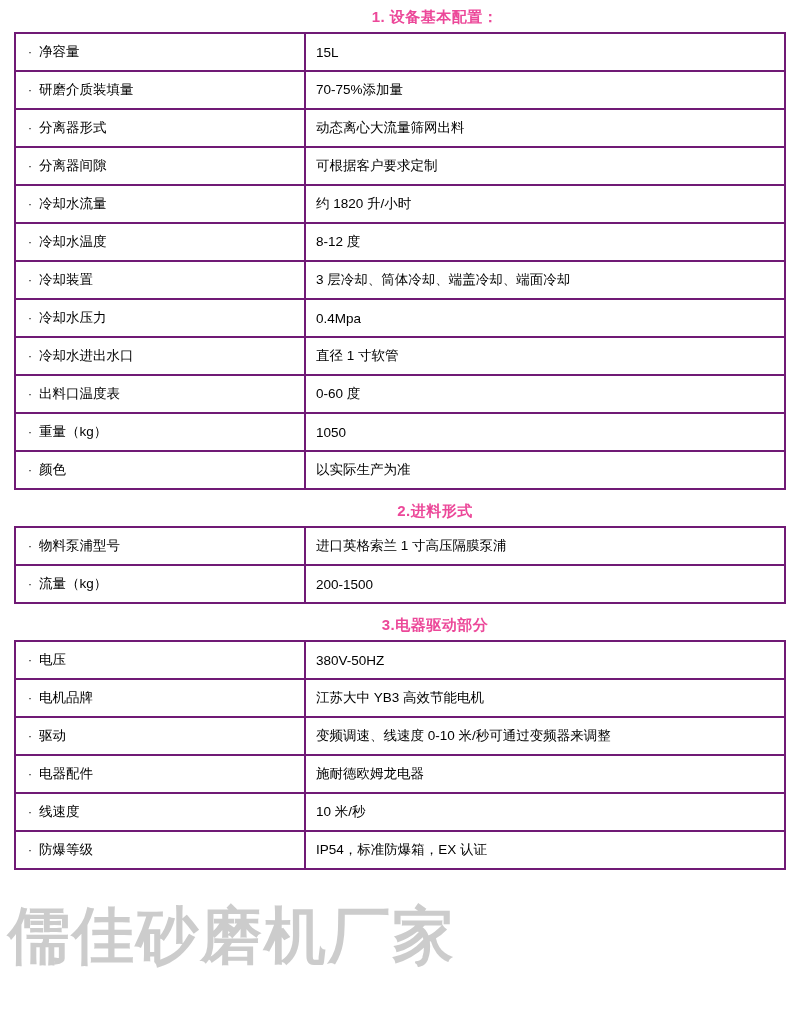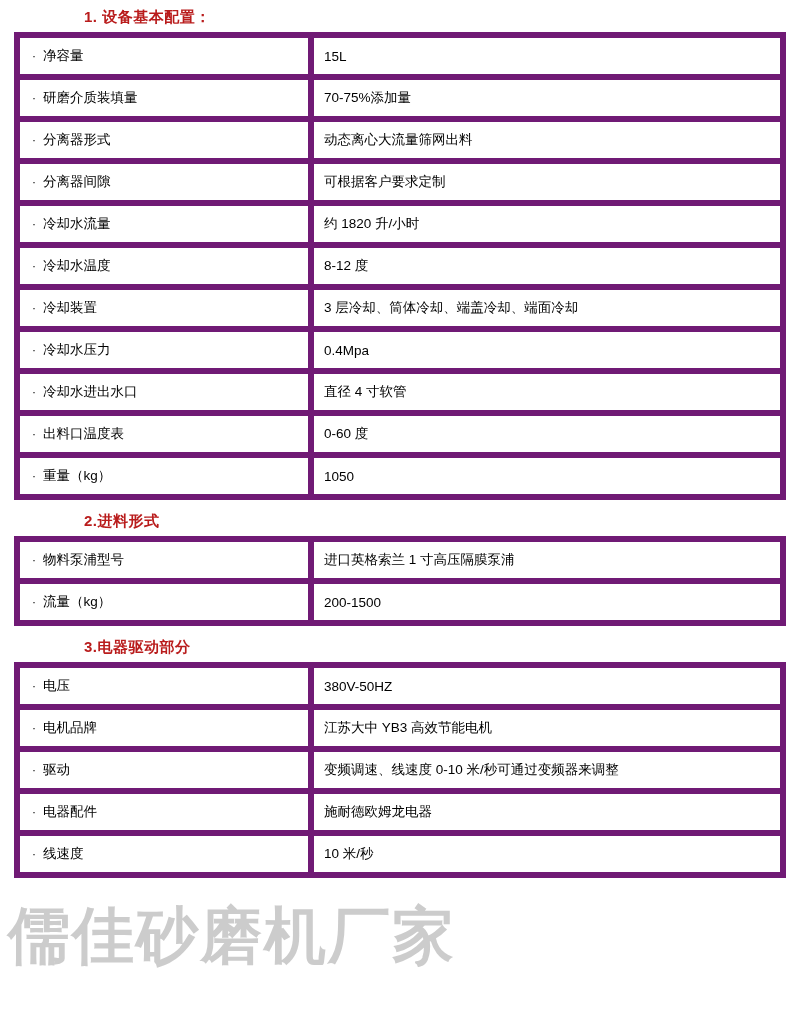--- a/index.html
+++ b/index.html
@@ -16,38 +16,39 @@
     overflow: hidden;
   }
   .page {
     position: relative;
     width: 800px;
     height: 1032px;
     box-sizing: border-box;
     padding: 0 14px;
   }
   .section-title {
-    color: #b91c1c;
+    color: #ec4899;
     font-size: 15px;
     font-weight: bold;
     padding: 6px 0 6px 70px;
     letter-spacing: 0.5px;
+    text-align: center;
   }
   .section-title.s1 { padding-top: 8px; padding-bottom: 5px; }
   .section-title.s2 { padding-top: 12px; padding-bottom: 5px; }
   .section-title.s3 { padding-top: 12px; padding-bottom: 5px; }
 
   table.spec {
     width: 100%;
     border-collapse: collapse;
     table-layout: fixed;
     background: transparent;
   }
   table.spec td {
-    border: 6px solid #701a75;
+    border: 2px solid #701a75;
     height: 30px;
     font-size: 13.5px;
     padding: 3px 8px;
     vertical-align: middle;
     background: transparent;
   }
   table.spec td.label {
     width: 268px;
     padding-left: 12px;
   }
@@ -114,29 +115,33 @@
       <tr>
         <td class="label"><span class="bullet">·</span><span>冷却装置</span></td>
         <td class="value">3 层冷却、筒体冷却、端盖冷却、端面冷却</td>
       </tr>
       <tr>
         <td class="label"><span class="bullet">·</span><span>冷却水压力</span></td>
         <td class="value">0.4Mpa</td>
       </tr>
       <tr>
         <td class="label"><span class="bullet">·</span><span>冷却水进出水口</span></td>
-        <td class="value">直径 4 寸软管</td>
+        <td class="value">直径 1 寸软管</td>
       </tr>
       <tr>
         <td class="label"><span class="bullet">·</span><span>出料口温度表</span></td>
         <td class="value">0-60 度</td>
       </tr>
       <tr>
         <td class="label"><span class="bullet">·</span><span>重量（kg）</span></td>
         <td class="value">1050</td>
+      </tr>
+      <tr>
+        <td class="label"><span class="bullet">·</span><span>颜色</span></td>
+        <td class="value">以实际生产为准</td>
       </tr>
     </tbody>
   </table>
 
   <div class="section-title s2">2.进料形式</div>
   <table class="spec">
     <tbody>
       <tr>
         <td class="label"><span class="bullet">·</span><span>物料泵浦型号</span></td>
         <td class="value">进口英格索兰 1 寸高压隔膜泵浦</td>
@@ -164,17 +169,21 @@
         <td class="value">变频调速、线速度 0-10 米/秒可通过变频器来调整</td>
       </tr>
       <tr>
         <td class="label"><span class="bullet">·</span><span>电器配件</span></td>
         <td class="value">施耐德欧姆龙电器</td>
       </tr>
       <tr>
         <td class="label"><span class="bullet">·</span><span>线速度</span></td>
         <td class="value">10 米/秒</td>
       </tr>
+      <tr>
+        <td class="label"><span class="bullet">·</span><span>防爆等级</span></td>
+        <td class="value">IP54，标准防爆箱，EX 认证</td>
+      </tr>
     </tbody>
   </table>
 
   <div class="watermark">儒佳砂磨机厂家</div>
 </div>
 
 </body></html>

